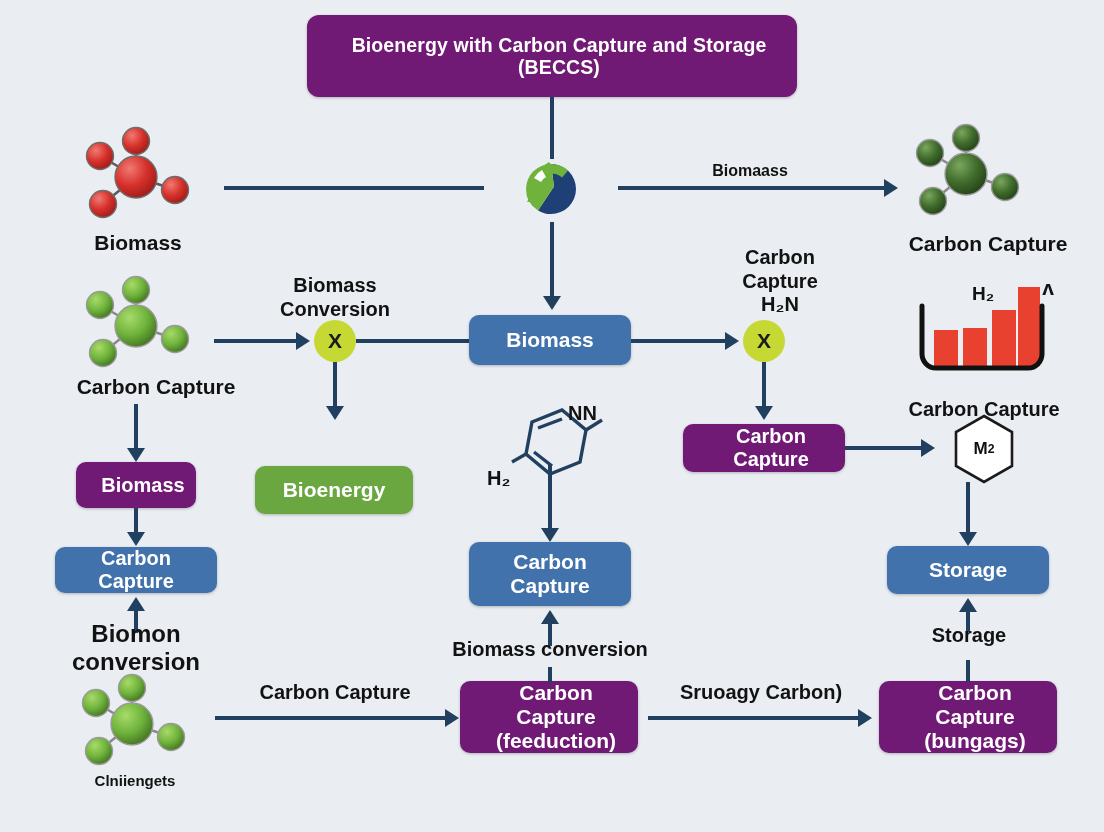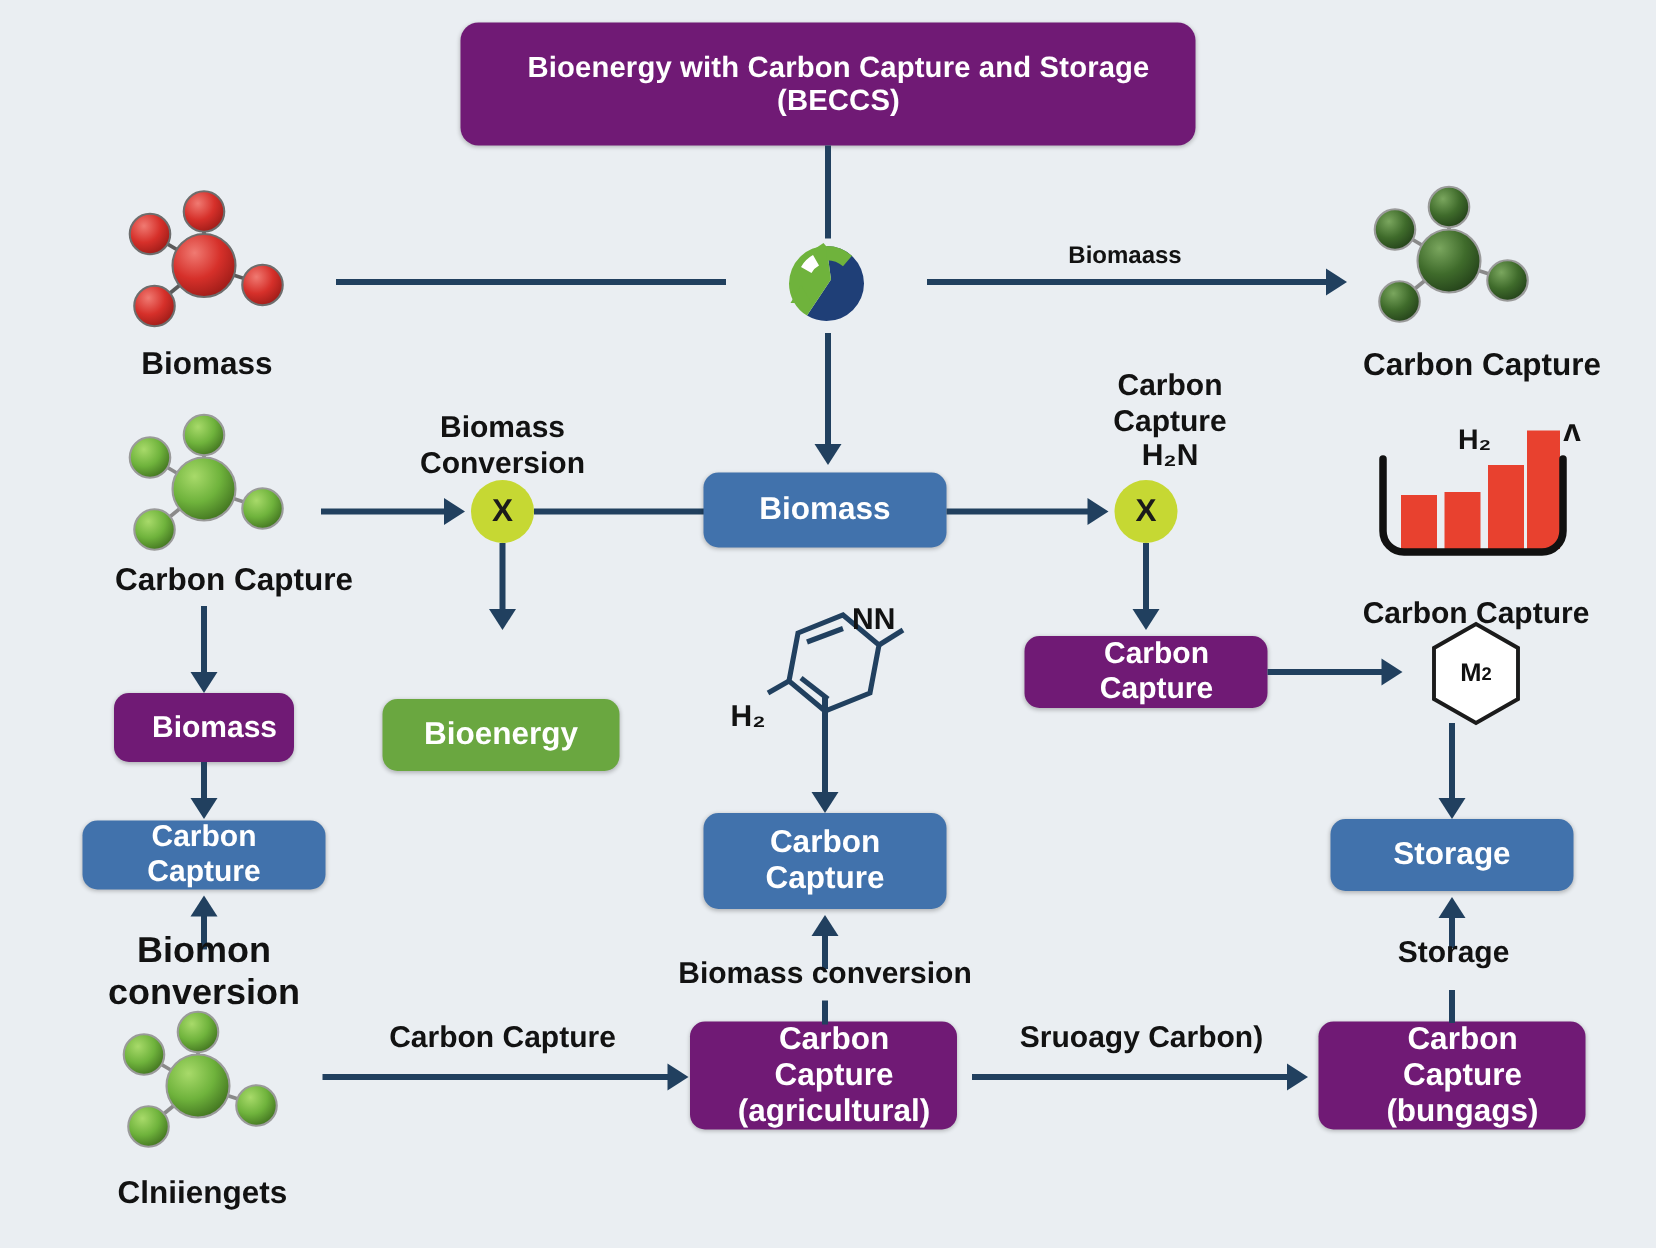--- a/index.html
+++ b/index.html
@@ -337,29 +337,29 @@
         <line x1="60" y1="56" x2="28" y2="82"></line>
         <line x1="60" y1="56" x2="97" y2="68"></line>
       </g>
       <circle cx="60" cy="56" r="21" fill="url(#gLG)" stroke="#9a9a9a" stroke-width="1.4"></circle>
       <circle cx="60" cy="20" r="13.5" fill="url(#gLG)" stroke="#9a9a9a" stroke-width="1.4"></circle>
       <circle cx="24" cy="35" r="13.5" fill="url(#gLG)" stroke="#9a9a9a" stroke-width="1.4"></circle>
       <circle cx="27" cy="83" r="13.5" fill="url(#gLG)" stroke="#9a9a9a" stroke-width="1.4"></circle>
       <circle cx="99" cy="69" r="13.5" fill="url(#gLG)" stroke="#9a9a9a" stroke-width="1.4"></circle>
     </svg>
   </div>
-  <div class="lbl" style="left:55px; top:772px; width:160px; font-size:21px;margin-top:12px;">Clniiengets</div>
+  <div class="lbl" style="left:55px; top:772px; width:160px; font-size:15px;">Clniiengets</div>
 
   <div class="ln-h" style="left:215px; top:716px; width:232px;"></div>
   <div class="ar ar-r" style="left:445px; top:709px;"></div>
   <div class="lbl" style="left:232px; top:681px; width:206px; font-size:20px;">Carbon Capture</div>
 
   <div class="box navy" style="left:460px; top:681px; width:178px; height:72px; font-size:21px; flex-direction:column;">
     <div>Carbon Capture</div>
-    <div>(agricultural)</div>
+    <div>(feeduction)</div>
   </div>
 
   <div class="ln-v" style="left:548px; top:667px; height:16px;"></div>
 
   <div class="ln-h" style="left:648px; top:716px; width:212px;"></div>
   <div class="ar ar-r" style="left:858px; top:709px;"></div>
   <div class="lbl" style="left:655px; top:681px; width:212px; font-size:20px;">Sruoagy Carbon)</div>
 
   <div class="box navy" style="left:879px; top:681px; width:178px; height:72px; font-size:21px; flex-direction:column;">
     <div>Carbon Capture</div>

